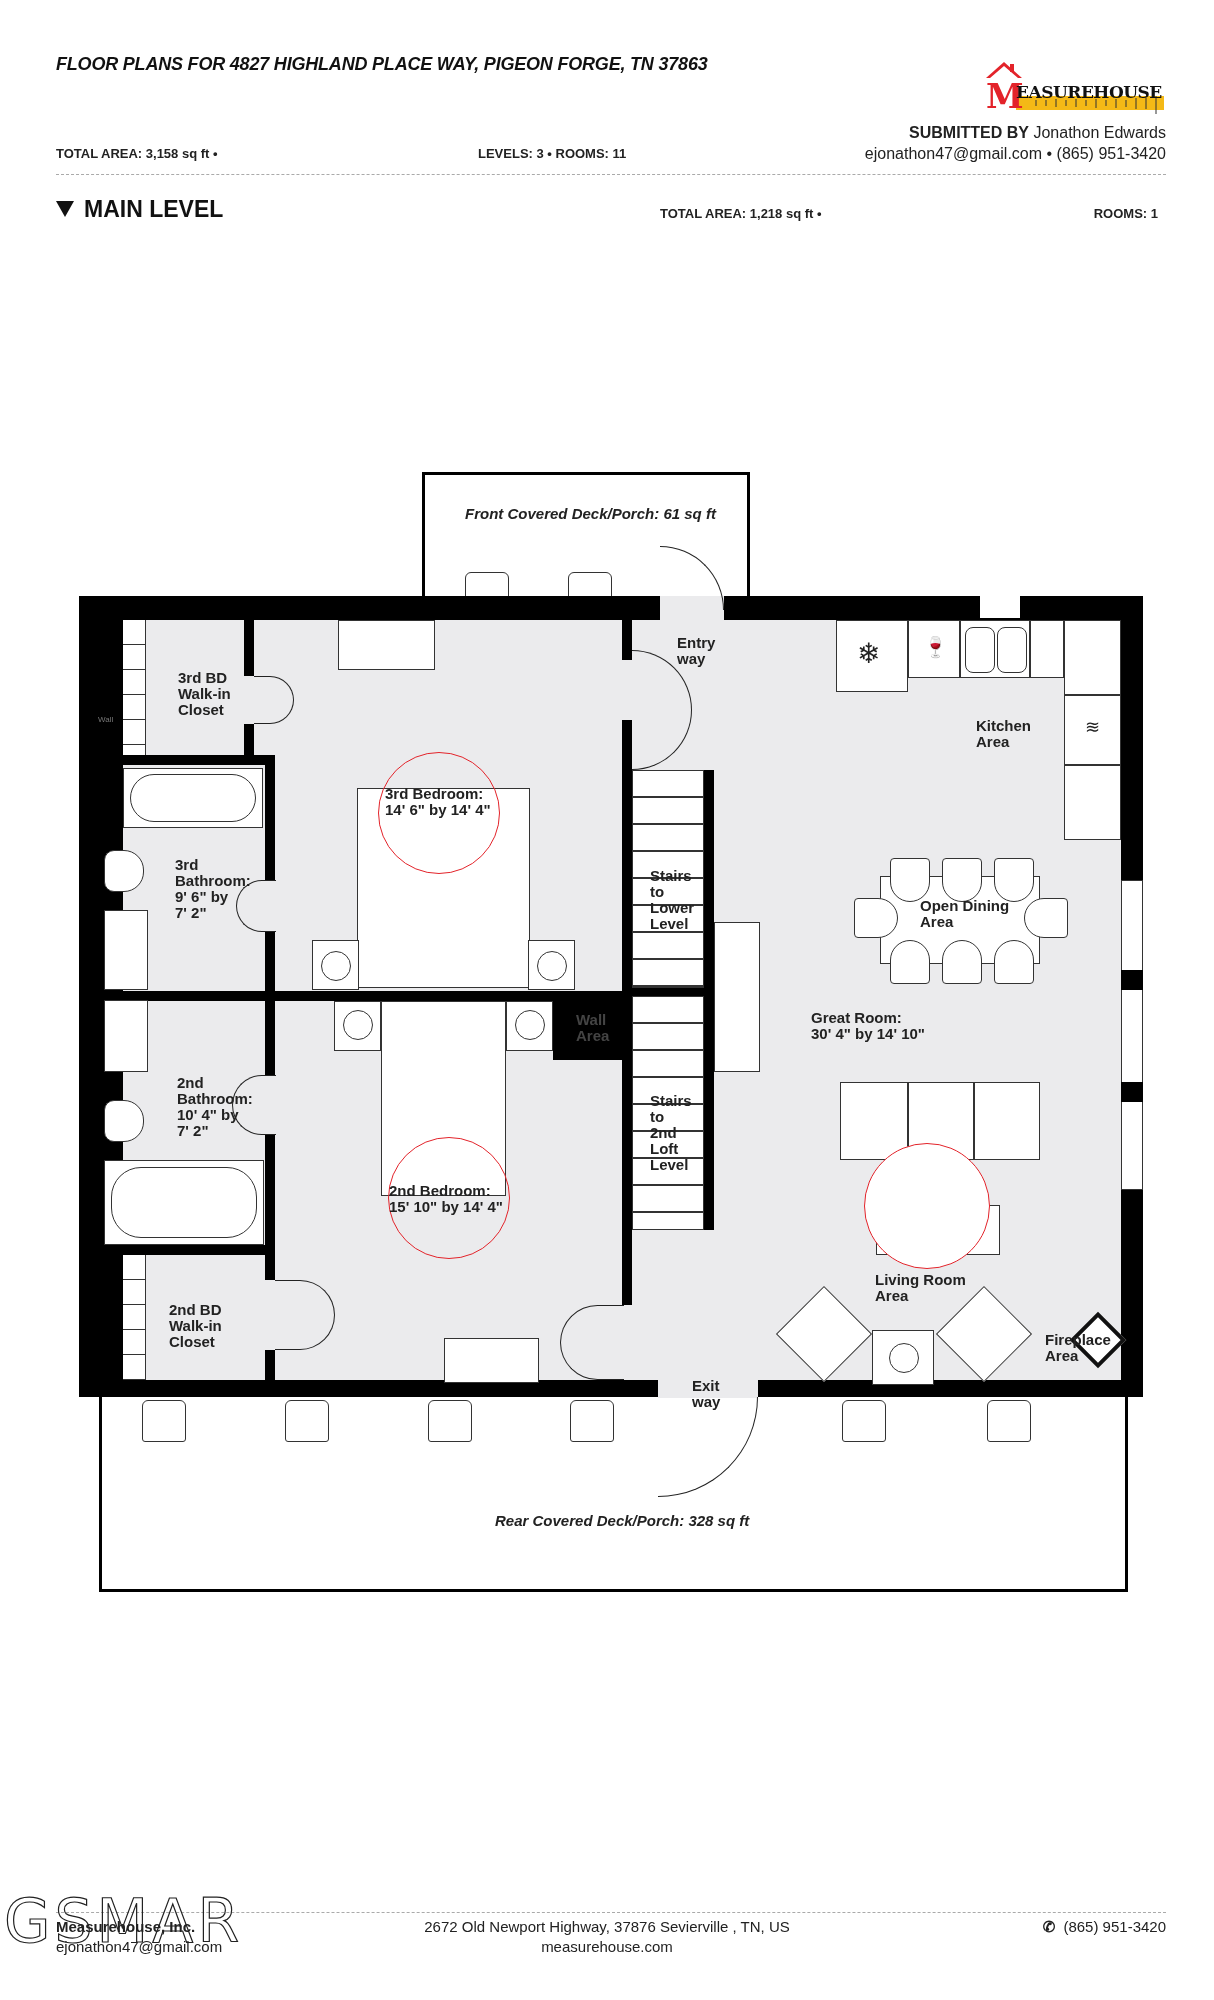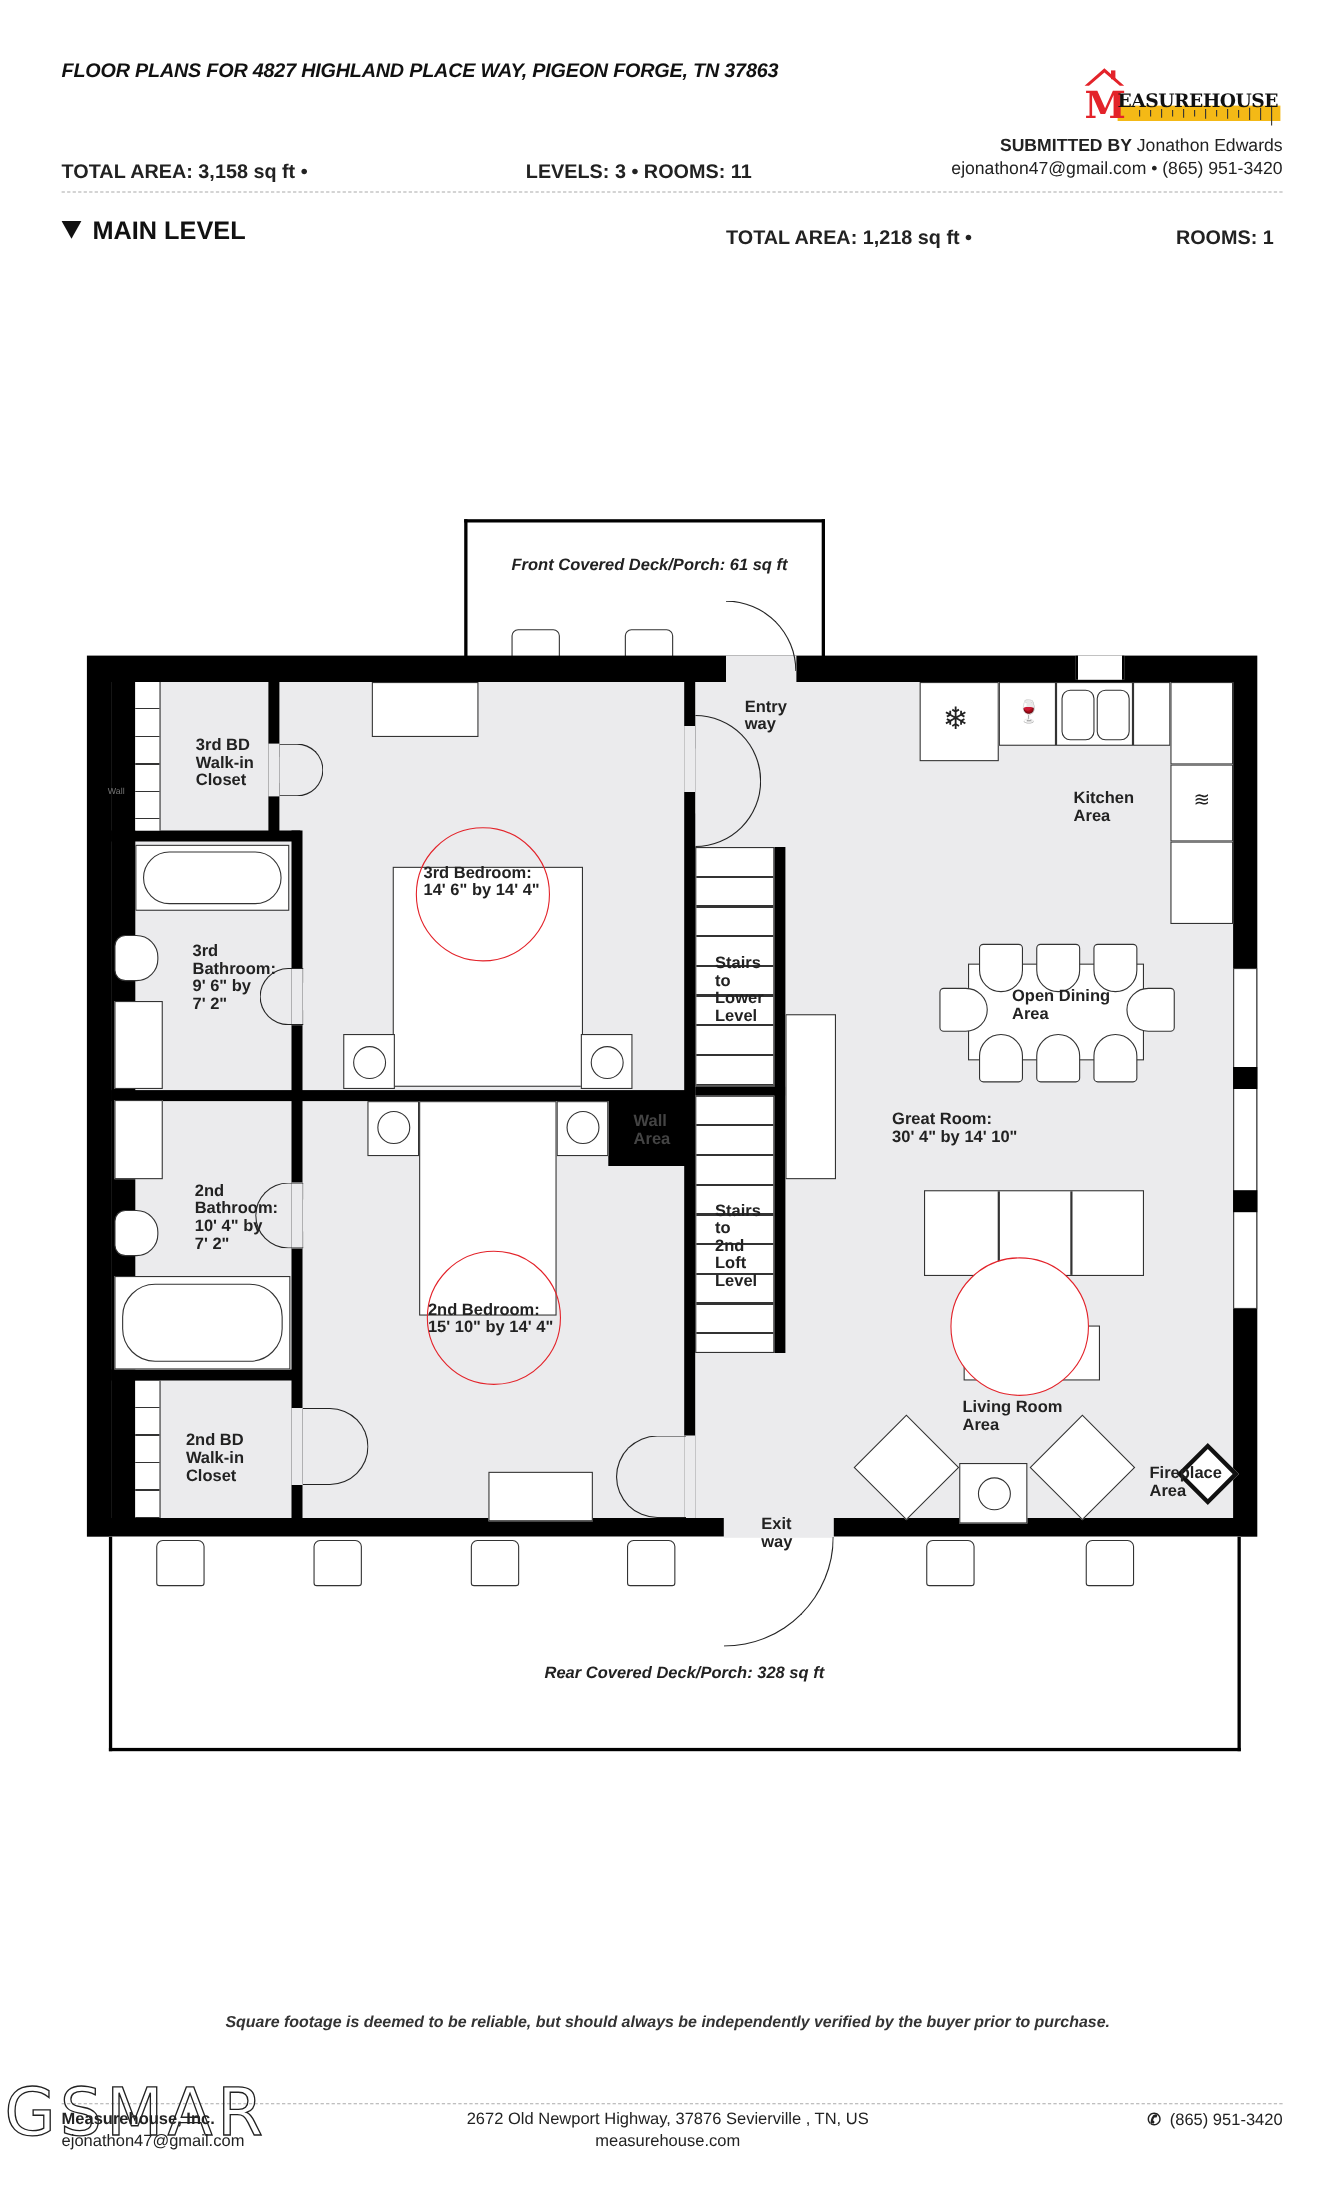--- a/index.html
+++ b/index.html
@@ -1,19 +1,19 @@
 <!DOCTYPE html>
 <html><head>
 <meta charset="utf-8">
 <style>
   html,body{margin:0;padding:0;background:#fff;}
   body{width:1214px;height:2000px;position:relative;overflow:hidden;font-family:"Liberation Sans",sans-serif;color:#222;}
   .abs{position:absolute;}
   .title{left:56px;top:54px;font-size:18px;font-weight:bold;font-style:italic;letter-spacing:-0.2px;color:#111;}
-  .meta{font-size:18px;font-weight:bold;color:#222;}
+  .meta{font-size:13px;font-weight:bold;color:#222;}
   .submit{right:48px;text-align:right;font-size:16px;color:#222;}
   .dash{left:56px;right:48px;height:0;border-top:1.5px dashed #aaa;}
   .level{left:56px;top:196px;font-size:23px;font-weight:bold;color:#111;}
   .level .tri{display:inline-block;width:0;height:0;border-left:9px solid transparent;border-right:9px solid transparent;border-top:16px solid #111;margin-right:10px;vertical-align:middle;position:relative;top:-2px;}
   .logo{right:48px;top:56px;width:190px;height:64px;}
   
   .wall{position:absolute;background:#000;}
   .floor{position:absolute;background:#ebebed;}
   .white{position:absolute;background:#fff;border:1.5px solid #333;box-sizing:border-box;}
   .lbl{position:absolute;font-size:15px;font-weight:bold;line-height:16px;color:#222;}
@@ -245,21 +245,20 @@
   <div class="chair" style="left:142px;top:1400px;height:42px;"></div>
   <div class="chair" style="left:285px;top:1400px;height:42px;"></div>
   <div class="chair" style="left:428px;top:1400px;height:42px;"></div>
   <div class="chair" style="left:570px;top:1400px;height:42px;"></div>
   <div class="chair" style="left:842px;top:1400px;height:42px;"></div>
   <div class="chair" style="left:987px;top:1400px;height:42px;"></div>
   <div class="deck-lbl" style="left:495px;top:1512px;">Rear Covered Deck/Porch: 328 sq ft</div>
 </div>
 
 <div class="abs disclaimer">
-  <div>Square footage is deemed to be reliable, but should always be independently verified by the buyer prior to purchase.</div>
 </div>
 <div class="abs dash" style="top:1912px;"></div>
 <div class="abs footer" style="left:56px;top:1918px;font-weight:bold;">Measurehouse, Inc.</div>
 <div class="abs footer" style="left:56px;top:1938px;">ejonathon47@gmail.com</div>
 <div class="abs footer" style="left:0;right:0;top:1918px;text-align:center;">2672 Old Newport Highway, 37876 Sevierville , TN, US</div>
 <div class="abs footer" style="left:0;right:0;top:1938px;text-align:center;">measurehouse.com</div>
 <div class="abs footer" style="right:48px;top:1918px;">
   <span style="font-weight:bold;margin-right:8px;">✆</span><span>(865) 951-3420</span>
 </div>
 <div class="abs watermark">GSMAR</div>

